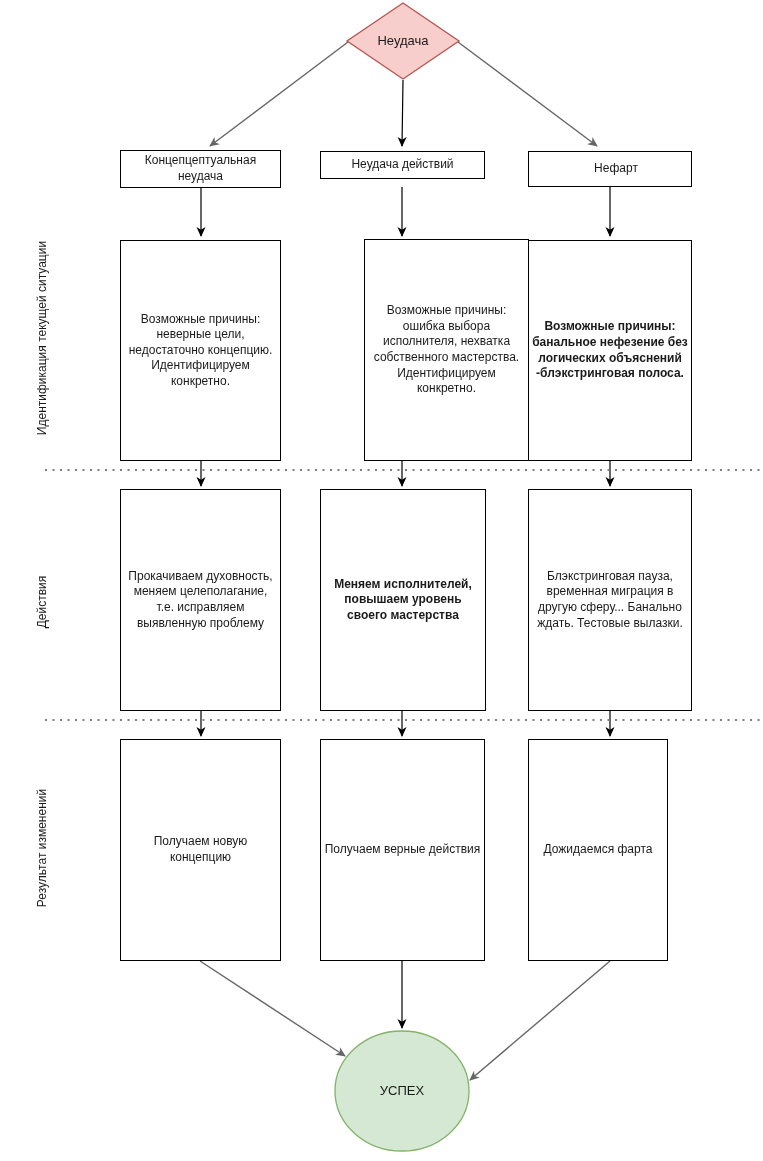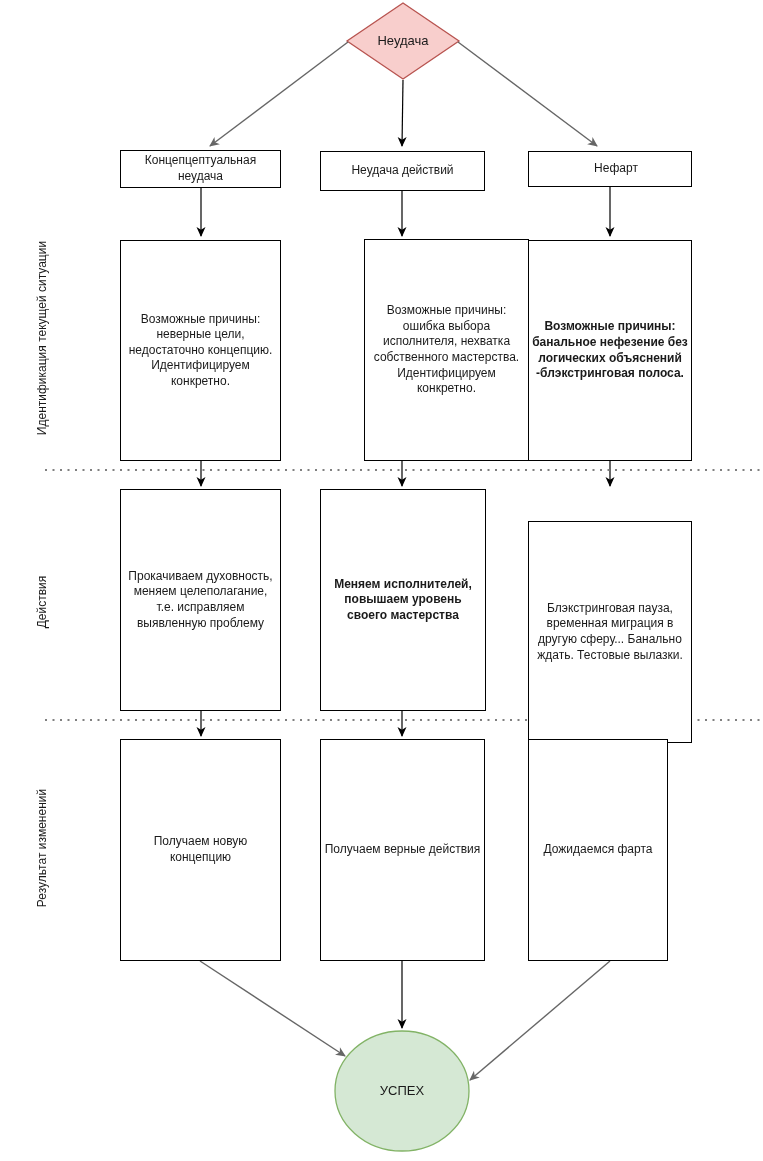--- a/index.html
+++ b/index.html
@@ -66,30 +66,30 @@
     <line x1="45" y1="720" x2="762" y2="720" stroke-width="2" stroke-dasharray="2 5.5" stroke="#808080"></line>
   </svg>
 
   <div class="shape-label" style="left:346px;top:3px;width:114px;height:76px;">Неудача</div>
 
   <div class="rowlabel" style="left:-88px;top:330px;">Идентификация текущей ситуации</div>
   <div class="rowlabel" style="left:-88px;top:594px;">Действия</div>
   <div class="rowlabel" style="left:-88px;top:840px;">Результат изменений</div>
 
   <div class="node" style="left:120px;top:150px;width:161px;height:38px;">Концепцептуальная неудача</div>
-  <div class="node" style="left:320px;top:151px;width:165px;height:40px;">Неудача действий</div>
+  <div class="node" style="left:320px;top:151px;width:165px;height:28px;">Неудача действий</div>
   <div class="node" style="left:528px;top:151px;width:164px;height:36px;padding-left:15px;">Нефарт</div>
 
   <div class="node" style="left:120px;top:240px;width:161px;height:221px;">Возможные причины: неверные цели, недостаточно концепцию. Идентифицируем конкретно.</div>
   <div class="node" style="left:320px;top:239px;width:165px;height:222px;margin-left:44px;">Возможные причины: ошибка выбора исполнителя, нехватка собственного мастерства. Идентифицируем конкретно.</div>
   <div class="node" style="left:528px;top:240px;width:164px;height:221px;font-weight:bold;">Возможные причины: банальное нефезение без логических объяснений -блэкстринговая полоса.</div>
 
   <div class="node" style="left:120px;top:489px;width:161px;height:222px;">Прокачиваем духовность, меняем целеполагание, т.е. исправляем выявленную проблему</div>
   <div class="node" style="left:320px;top:489px;width:166px;height:222px;font-weight:bold;">Меняем исполнителей, повышаем уровень своего мастерства</div>
-  <div class="node" style="left:528px;top:489px;width:164px;height:222px;margin-top:32px;">Блэкстринговая пауза, временная миграция в другую сферу... Банально ждать. Тестовые вылазки.</div>
+  <div class="node" style="left:528px;top:489px;width:164px;height:222px;">Блэкстринговая пауза, временная миграция в другую сферу... Банально ждать. Тестовые вылазки.</div>
 
   <div class="node" style="left:120px;top:739px;width:161px;height:222px;">Получаем новую концепцию</div>
   <div class="node" style="left:320px;top:739px;width:165px;height:222px;">Получаем верные действия</div>
   <div class="node" style="left:528px;top:739px;width:140px;height:222px;">Дожидаемся фарта</div>
 
   <div class="shape-label" style="left:335px;top:1031px;width:134px;height:120px;">УСПЕХ</div>
 
 </div>
 
 </body></html>

